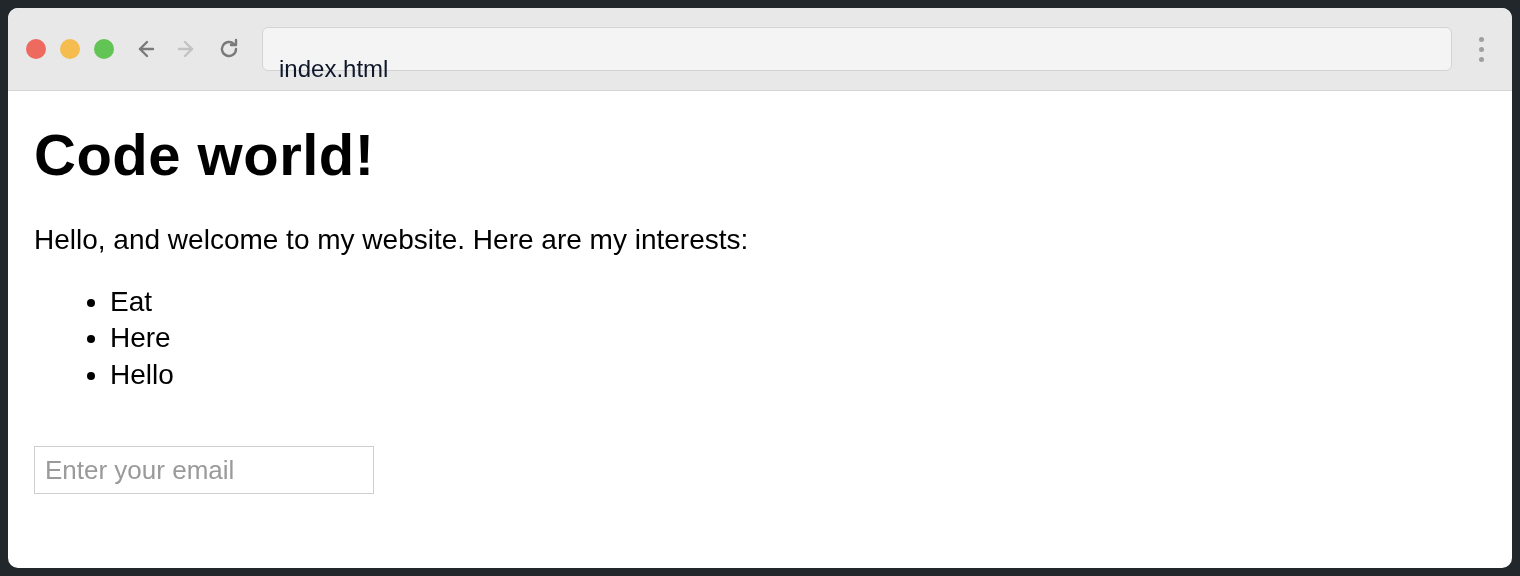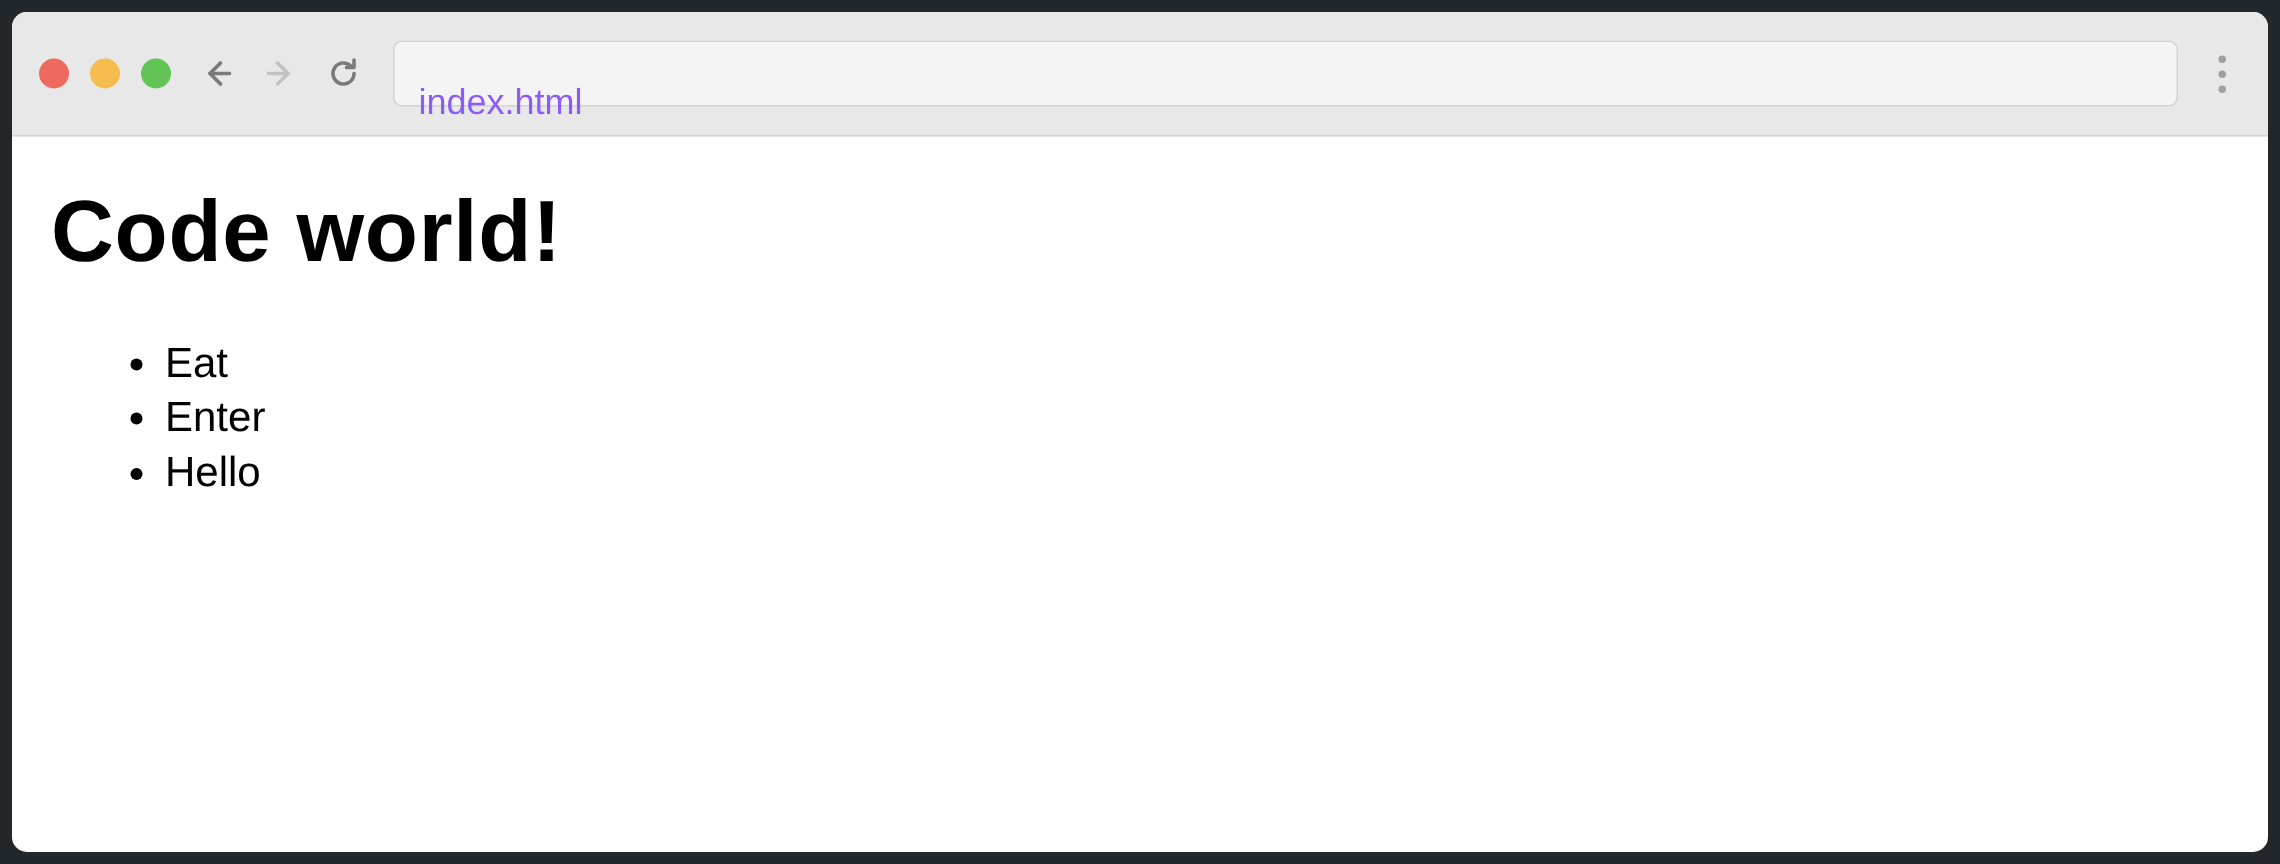--- a/index.html
+++ b/index.html
@@ -68,21 +68,21 @@
       background: #f4f4f4;
       border: 1px solid #d3d3d3;
       border-radius: 6px;
       display: flex;
       align-items: center;
       padding: 0 16px;
       font-size: 24px;
       color: #555;
     }
     .address-bar-text {
-      color: #8b5cf6;
+      color: #0f172a;
       margin-top: 40px;
     }
     .menu-dots {
       width: 26px;
       display: flex;
       flex-direction: column;
       align-items: center;
       gap: 5px;
     }
     .menu-dots span {
@@ -169,20 +169,22 @@
     <div class="menu-dots">
       <span></span>
       <span></span>
       <span></span>
     </div>
 
   </div>
 
   <div class="page-content">
     <h1>Code world!</h1>
+    <p class="intro">Hello, and welcome to my website. Here are my interests:</p>
     <ul class="interests">
       <li>Eat</li>
-      <li>Enter</li>
+      <li>Here</li>
       <li>Hello</li>
     </ul>
+    <input class="email-input" type="text" placeholder="Enter your email" style="">
   </div>
 
 </div>
 
 </body></html>

